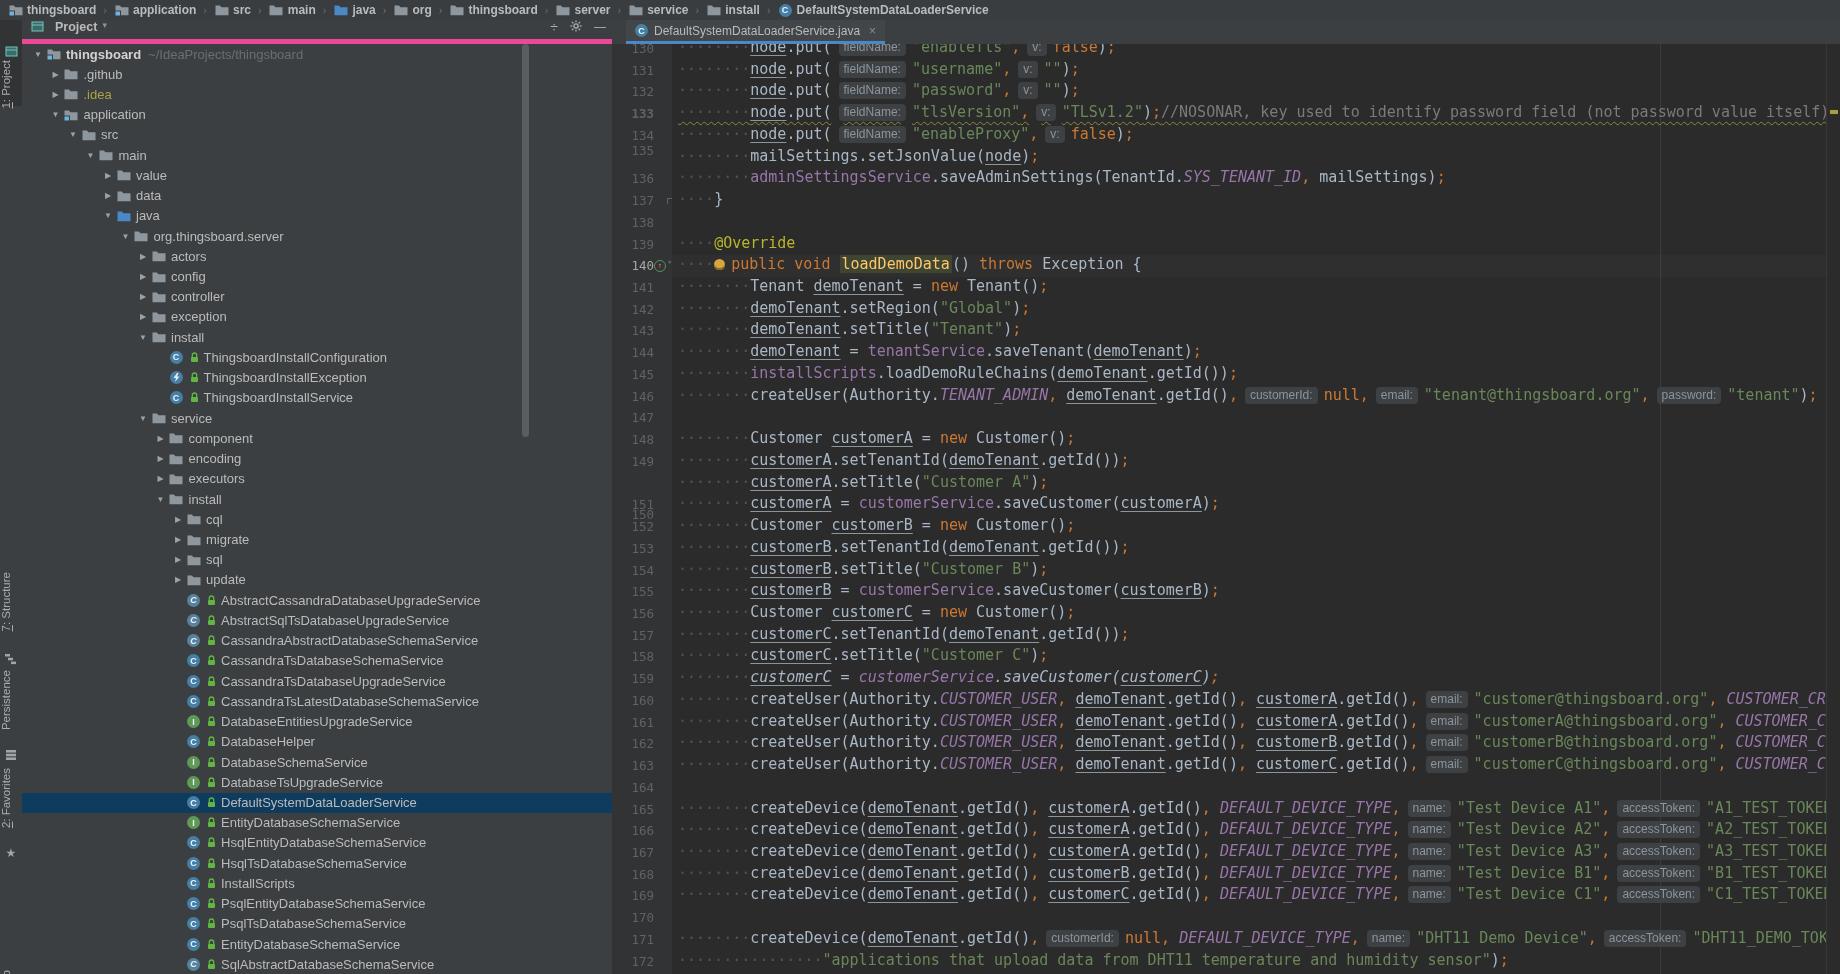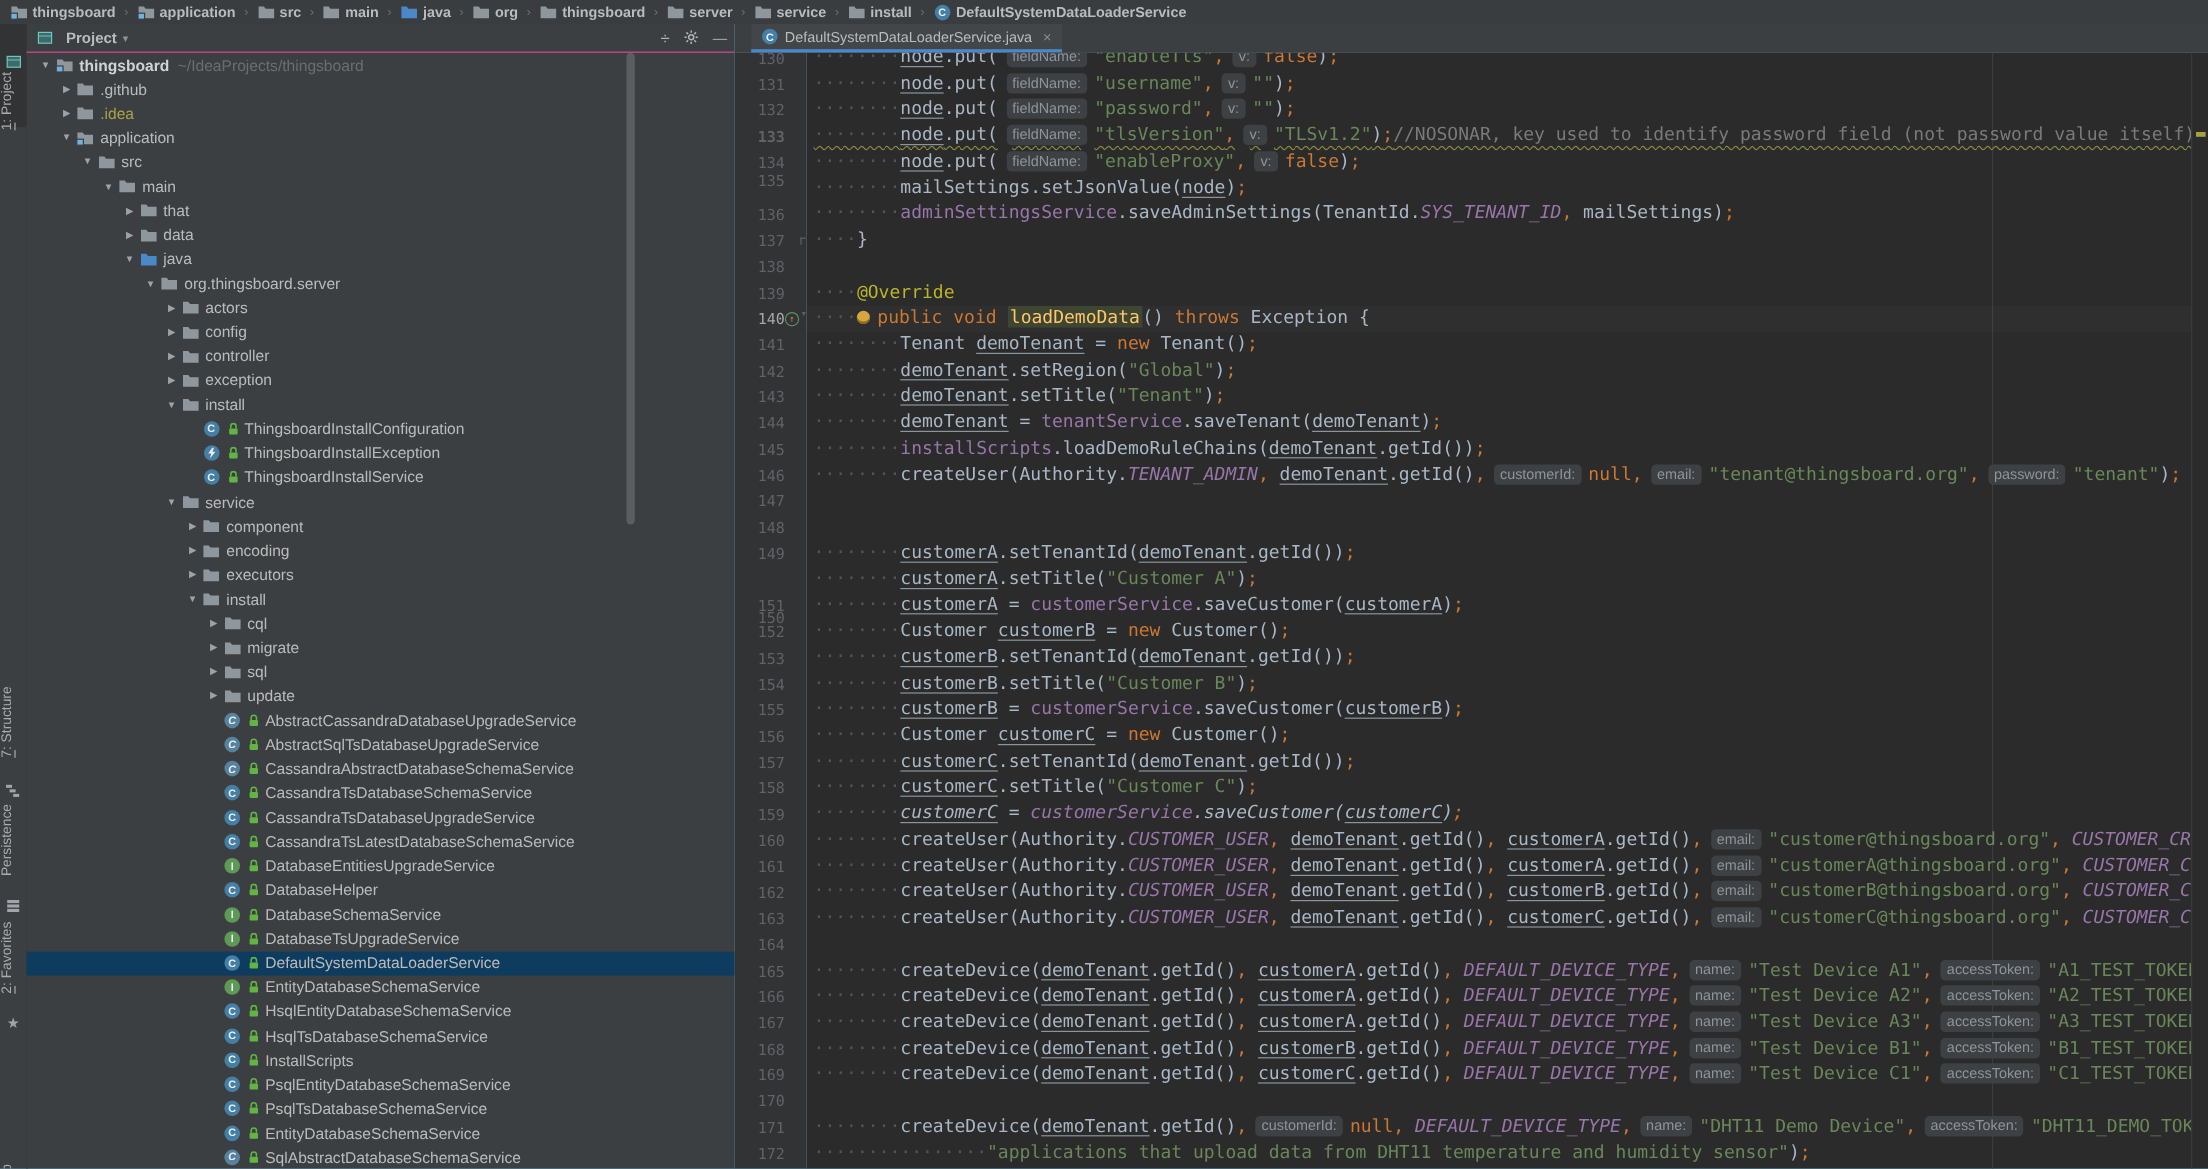--- a/index.html
+++ b/index.html
@@ -12,21 +12,21 @@
   .bc-sep{color:#6B7074;margin:0 7px;font-size:11px;}
   
   #left-strip{position:absolute;left:0;top:20px;width:22px;height:954px;background:#3C3F41;border-right:1px solid #2E3133;}
   .tool-btn{position:absolute;left:0;width:21px;writing-mode:vertical-rl;transform:rotate(180deg);
             color:#A9ADB0;font-size:11.5px;text-align:center;cursor:default;white-space:nowrap;}
   .strip-icon{position:absolute;left:4px;width:14px;height:14px;display:flex;align-items:center;justify-content:center;}
   .mn{text-decoration:underline;}
   #proj-active-bg{position:absolute;left:0;top:0;width:22px;height:86px;background:rgba(0,0,0,0.18);}
   
   #panel-header{position:absolute;left:22px;top:20px;width:590px;height:24px;background:#3C3F41;
-                display:flex;align-items:center;box-sizing:border-box;padding:0 6px 0 8px;border-bottom:1px solid #ec4899;}
+                display:flex;align-items:flex-start;box-sizing:border-box;padding:0 6px 0 8px;border-bottom:5px solid #ec4899;}
   #panel-title{color:#BBBBBB;font-size:12.5px;font-weight:bold;margin-left:5px;}
   #panel-caret{color:#8E9397;font-size:9px;margin-left:5px;}
   .hdr-ico{color:#AFB1B3;font-size:14px;margin-left:12px;line-height:14px;}
   #panel-spacer{flex:1;}
   #project-tree{position:absolute;left:22px;top:44px;width:590px;height:930px;background:#3C3F41;overflow:hidden;}
   .trow{position:absolute;left:0;width:100%;height:20px;display:flex;align-items:center;
         color:#BBBBBB;font-size:13px;white-space:nowrap;cursor:default;}
   .trow.sel{background:#0E3C5F;}
   .chev{display:inline-block;width:16px;text-align:center;color:#9DA2A6;font-size:8px;flex:none;}
   .ticon{display:inline-flex;width:15px;margin-right:5px;justify-content:center;flex:none;}
@@ -297,21 +297,21 @@
         </span>
         <span class="tlabel">main</span>
       </div>
       <div class="trow" style="top: 121.38px; padding-left: 78px;">
         <span class="chev">▶</span>
         <span class="ticon">
           <svg width="14" height="12" viewBox="0 0 14 12">
             <path d="M0.5 1.5 h4.4 l1.5 1.8 h7.1 v8 h-13 z" fill="#8E979E"></path>
           </svg>
         </span>
-        <span class="tlabel">that</span>
+        <span class="tlabel">value</span>
       </div>
       <div class="trow" style="top: 141.61px; padding-left: 78px;">
         <span class="chev">▶</span>
         <span class="ticon">
           <svg width="14" height="12" viewBox="0 0 14 12">
             <path d="M0.5 1.5 h4.4 l1.5 1.8 h7.1 v8 h-13 z" fill="#8E979E"></path>
           </svg>
         </span>
         <span class="tlabel">data</span>
       </div>
@@ -776,20 +776,21 @@
       <div class="cl" style="top: 189.57px;"><span><span class="tok-dot">····</span><span class="tok-ann">@Override</span></span></div>
       <div class="cur-line" style="top: 211.3px;"></div>
       <div class="cl" style="top: 211.3px;"><span><span class="tok-dot">····</span><span class="bulb"></span><span class="tok-k">public void </span><span class="tok-d">loadDemoData</span><span class="tok-p">() </span><span class="tok-k">throws</span><span class="tok-p"> Exception {</span></span></div>
       <div class="cl" style="top: 233.03px;"><span><span class="tok-dot">········</span><span class="tok-p">Tenant </span><span class="tok-u">demoTenant</span><span class="tok-p"> = </span><span class="tok-k">new</span><span class="tok-p"> Tenant()</span><span class="tok-k">;</span></span></div>
       <div class="cl" style="top: 254.76px;"><span><span class="tok-dot">········</span><span class="tok-u">demoTenant</span><span class="tok-p">.setRegion(</span><span class="tok-s">"Global"</span><span class="tok-p">)</span><span class="tok-k">;</span></span></div>
       <div class="cl" style="top: 276.49px;"><span><span class="tok-dot">········</span><span class="tok-u">demoTenant</span><span class="tok-p">.setTitle(</span><span class="tok-s">"Tenant"</span><span class="tok-p">)</span><span class="tok-k">;</span></span></div>
       <div class="cl" style="top: 298.22px;"><span><span class="tok-dot">········</span><span class="tok-u">demoTenant</span><span class="tok-p"> = </span><span class="tok-f">tenantService</span><span class="tok-p">.saveTenant(</span><span class="tok-u">demoTenant</span><span class="tok-p">)</span><span class="tok-k">;</span></span></div>
       <div class="cl" style="top: 319.95px;"><span><span class="tok-dot">········</span><span class="tok-f">installScripts</span><span class="tok-p">.loadDemoRuleChains(</span><span class="tok-u">demoTenant</span><span class="tok-p">.getId())</span><span class="tok-k">;</span></span></div>
       <div class="cl" style="top: 341.68px;"><span><span class="tok-dot">········</span><span class="tok-p">createUser(Authority.</span><span class="tok-c">TENANT_ADMIN</span><span class="tok-k">,</span><span class="tok-p"> </span><span class="tok-u">demoTenant</span><span class="tok-p">.getId()</span><span class="tok-k">,</span><span class="tok-h">customerId:</span><span class="tok-k">null,</span><span class="tok-h">email:</span><span class="tok-s">"tenant@thingsboard.org"</span><span class="tok-k">,</span><span class="tok-h">password:</span><span class="tok-s">"tenant"</span><span class="tok-p">)</span><span class="tok-k">;</span></span></div>
       <div class="cl" style="top: 363.41px;"><span></span></div>
+      <div class="cl" style="top: 385.14px;"><span><span class="tok-dot">········</span><span class="tok-p">Customer </span><span class="tok-u">customerA</span><span class="tok-p"> = </span><span class="tok-k">new</span><span class="tok-p"> Customer()</span><span class="tok-k">;</span></span></div>
       <div class="cl" style="top: 406.87px;"><span><span class="tok-dot">········</span><span class="tok-u">customerA</span><span class="tok-p">.setTenantId(</span><span class="tok-u">demoTenant</span><span class="tok-p">.getId())</span><span class="tok-k">;</span></span></div>
       <div class="cl" style="top: 428.6px;"><span><span class="tok-dot">········</span><span class="tok-u">customerA</span><span class="tok-p">.setTitle(</span><span class="tok-s">"Customer A"</span><span class="tok-p">)</span><span class="tok-k">;</span></span></div>
       <div class="cl" style="top: 472.06px;"><span><span class="tok-dot">········</span><span class="tok-p">Customer </span><span class="tok-u">customerB</span><span class="tok-p"> = </span><span class="tok-k">new</span><span class="tok-p"> Customer()</span><span class="tok-k">;</span></span></div>
       <div class="cl" style="top: 450.33px;"><span><span class="tok-dot">········</span><span class="tok-u">customerA</span><span class="tok-p"> = </span><span class="tok-f">customerService</span><span class="tok-p">.saveCustomer(</span><span class="tok-u">customerA</span><span class="tok-p">)</span><span class="tok-k">;</span></span></div>
       <div class="cl" style="top: 493.79px;"><span><span class="tok-dot">········</span><span class="tok-u">customerB</span><span class="tok-p">.setTenantId(</span><span class="tok-u">demoTenant</span><span class="tok-p">.getId())</span><span class="tok-k">;</span></span></div>
       <div class="cl" style="top: 515.52px;"><span><span class="tok-dot">········</span><span class="tok-u">customerB</span><span class="tok-p">.setTitle(</span><span class="tok-s">"Customer B"</span><span class="tok-p">)</span><span class="tok-k">;</span></span></div>
       <div class="cl" style="top: 537.25px;"><span><span class="tok-dot">········</span><span class="tok-u">customerB</span><span class="tok-p"> = </span><span class="tok-f">customerService</span><span class="tok-p">.saveCustomer(</span><span class="tok-u">customerB</span><span class="tok-p">)</span><span class="tok-k">;</span></span></div>
       <div class="cl" style="top: 558.98px;"><span><span class="tok-dot">········</span><span class="tok-p">Customer </span><span class="tok-u">customerC</span><span class="tok-p"> = </span><span class="tok-k">new</span><span class="tok-p"> Customer()</span><span class="tok-k">;</span></span></div>
       <div class="cl" style="top: 580.71px;"><span><span class="tok-dot">········</span><span class="tok-u">customerC</span><span class="tok-p">.setTenantId(</span><span class="tok-u">demoTenant</span><span class="tok-p">.getId())</span><span class="tok-k">;</span></span></div>
       <div class="cl" style="top: 602.44px;"><span><span class="tok-dot">········</span><span class="tok-u">customerC</span><span class="tok-p">.setTitle(</span><span class="tok-s">"Customer C"</span><span class="tok-p">)</span><span class="tok-k">;</span></span></div>

